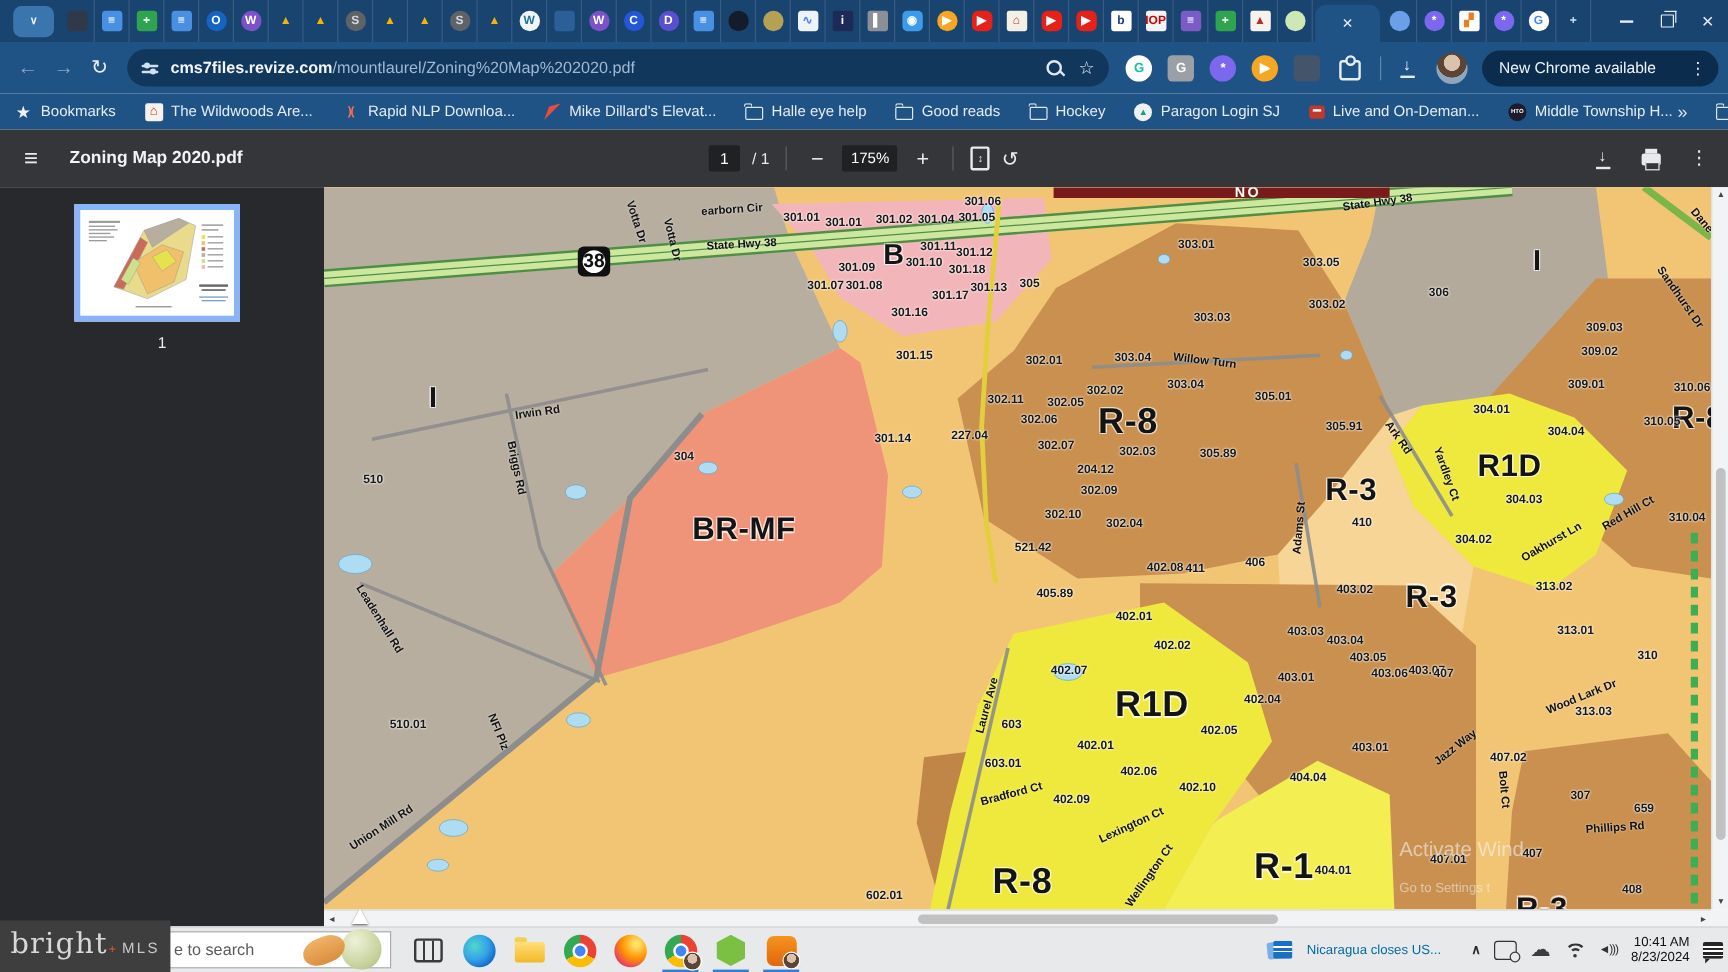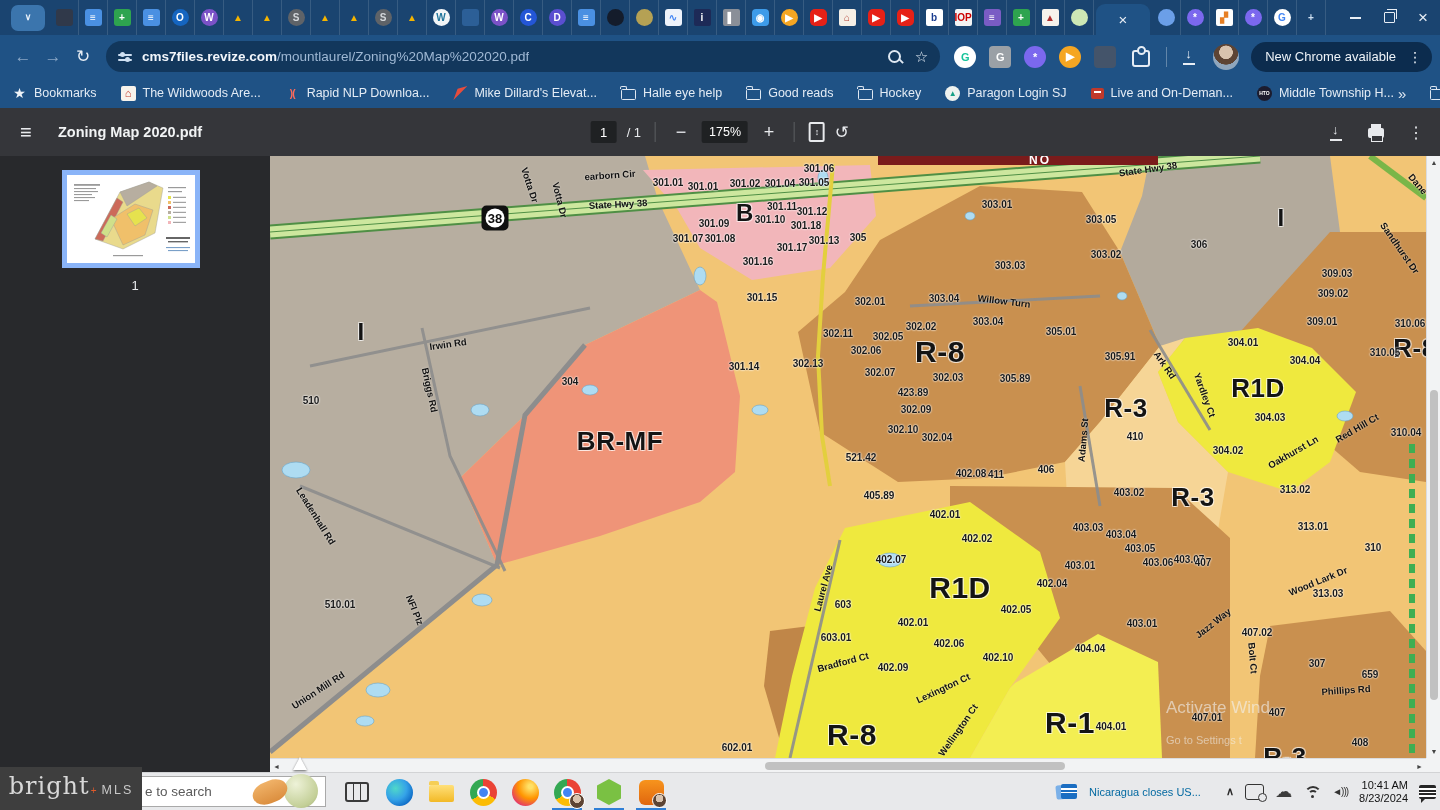--- a/index.html
+++ b/index.html
@@ -37,21 +37,21 @@
   .star{color:#dfe8f2;font-size:15px;margin-left:4px;flex:none}
   .extrow{display:flex;align-items:center;gap:13px;margin:0 6px}
   .exticon{width:22px;height:22px;display:flex;align-items:center;justify-content:center;font-size:11px;font-weight:bold}
   .puzzle{width:14px;height:13px;border:2px solid #e6edf5;border-radius:3px;position:relative;margin:4px 10px 0}
   .puzzle::before{content:"";position:absolute;top:-6px;left:2.5px;width:5px;height:5px;border:2px solid #e6edf5;border-radius:50%;background:#1f5285}
   .sep2{width:1px;height:20px;background:rgba(255,255,255,.3);margin:0 6px}
   .dlw{position:relative;width:16px;height:17px;margin:0 8px}
   .dlw::before{content:"↓";position:absolute;top:-2px;left:4px;font-size:13px;font-weight:bold;color:#e8eef5}
   .dlw::after{content:"";position:absolute;bottom:0;left:2px;right:2px;height:2px;background:#e8eef5}
   .avatar{width:26px;height:26px;border-radius:50%;margin:0 8px;background:radial-gradient(circle at 50% 32%,#d9c3ae 30%,#5d4434 32%,#5d4434 55%,#8fa6bd 57%)}
-  .pill{height:30px;border-radius:15px;background:#0c2c4e;display:flex;align-items:center;padding:0 6px 0 14px;color:#eef3f8;font-size:13px;gap:8px;margin-left:4px}
+  .pill{height:30px;border-radius:15px;background:#0c2c4e;display:flex;align-items:center;padding:0 6px 0 14px;color:#eef3f8;font-size:13px;gap:24px;margin-left:4px}
   .pill .dots{font-size:14px;padding:0 4px;color:#eef3f8}
   
   .bmbar{position:absolute;left:0;top:78px;width:1440px;height:30px;background:#1f5285;display:flex;align-items:center;padding:0 12px;box-sizing:border-box}
   .bmitems{display:flex;align-items:center;gap:24px}
   .bm{display:flex;align-items:center;gap:7px;color:#e4ecf5;font-size:12.5px;white-space:nowrap}
   .bmi{display:inline-flex;align-items:center;justify-content:center;width:15px;height:15px;font-size:12px;flex:none}
   .bmi-star{color:#eef3f8;font-size:14px}
   .bmi-home{background:#f7f3ec;border-radius:2px;color:#c0392b;font-size:11px}
   .bmi-brackets{color:#ff6b5b;font-weight:bold;font-size:10px;letter-spacing:-1px}
   .bmi-feather{background:#e74c3c;clip-path:polygon(0 100%,30% 20%,100% 0,45% 55%);width:14px;height:14px}
@@ -88,21 +88,21 @@
   .thumbwrap{position:absolute;left:62px;top:14px;border:5px solid #8ab4f8;background:#fff;line-height:0}
   .thumbnum{position:absolute;left:0;top:122px;width:270px;text-align:center;color:#e8eaed;font-size:13px}
   
   .map{position:absolute;left:270px;top:156px;width:1156px;height:602px;background:#f2c575;overflow:hidden}
   .map svg{position:absolute;left:0;top:0}
   .maplabels{position:absolute;left:0;top:0;width:100%;height:100%}
   .zone{position:absolute;transform:translate(-50%,-50%);font-weight:bold;color:#141414;letter-spacing:.5px;white-space:nowrap;text-shadow:-1px -1px 0 rgba(255,255,255,.55),1px -1px 0 rgba(255,255,255,.55),-1px 1px 0 rgba(255,255,255,.55),1px 1px 0 rgba(255,255,255,.55)}
   .parcel{position:absolute;transform:translate(-50%,-50%);font-size:10px;font-weight:bold;color:#191919;white-space:nowrap;text-shadow:0 0 2px rgba(255,255,255,.9),0 0 2px rgba(255,255,255,.9)}
   .street{position:absolute;font-size:9.5px;font-weight:bold;color:#111;white-space:nowrap;text-shadow:0 0 2px rgba(255,255,255,.7)}
   .shield{position:absolute;left:225px;top:62px;transform:translate(-50%,-50%);width:27px;height:25px;background:#101010;border-radius:5px;display:flex;align-items:center;justify-content:center}
-  .shield span{width:19px;height:19px;background:#fff;border-radius:50%;color:#101010;font-size:13px;font-weight:bold;display:flex;align-items:center;justify-content:center}
+  .shield span{width:19px;height:19px;background:#fff;border-radius:50%;color:#101010;font-size:16px;font-weight:bold;display:flex;align-items:center;justify-content:center}
   .nolabel{position:absolute;left:770px;top:4px;transform:translate(-50%,-50%);color:#fff;font-size:12px;font-weight:bold;letter-spacing:2px}
   .wm{position:absolute;left:896px;top:542px;font-size:17px;color:rgba(242,242,242,.6)}
   .wm2{position:absolute;left:896px;top:578px;font-size:11px;color:rgba(242,242,242,.55)}
   
   .vscroll{position:absolute;left:1426px;top:156px;width:14px;height:602px;background:#f2f3f4;border-left:1px solid #dadce0;box-sizing:border-box}
   .varrow{position:absolute;left:0;width:14px;height:13px;display:flex;align-items:center;justify-content:center;font-size:7px;color:#444}
   .vthumb{position:absolute;left:3px;top:234px;width:8px;height:310px;background:#c1c1c1;border-radius:4px}
   .hscroll{position:absolute;left:270px;top:758px;width:1156px;height:14px;background:#f2f3f4;border-top:1px solid #dadce0;box-sizing:border-box}
   .harrow{position:absolute;top:0;width:13px;height:14px;display:flex;align-items:center;justify-content:center;font-size:7px;color:#444}
   .hthumb{position:absolute;left:495px;top:3px;width:300px;height:8px;background:#c1c1c1;border-radius:4px}
@@ -565,26 +565,26 @@
         <div class="parcel" style="left: 651px; top: 170px;">302.02</div>
         <div class="parcel" style="left: 791px; top: 175px;">305.01</div>
         <div class="parcel" style="left: 850px; top: 200px;">305.91</div>
         <div class="parcel" style="left: 596px; top: 194px;">302.06</div>
         <div class="parcel" style="left: 610px; top: 216px;">302.07</div>
         <div class="parcel" style="left: 678px; top: 221px;">302.03</div>
         <div class="parcel" style="left: 745px; top: 222px;">305.89</div>
         <div class="parcel" style="left: 973px; top: 186px;">304.01</div>
         <div class="parcel" style="left: 1035px; top: 204px;">304.04</div>
         <div class="parcel" style="left: 474px; top: 210px;">301.14</div>
-        <div class="parcel" style="left: 538px; top: 207px;">302.13</div>
+        <div class="parcel" style="left: 538px; top: 207px;">227.04</div>
         <div class="parcel" style="left: 300px; top: 225px;">304</div>
         <div class="parcel" style="left: 41px; top: 244px;">510</div>
-        <div class="parcel" style="left: 643px; top: 236px;">423.89</div>
+        <div class="parcel" style="left: 643px; top: 236px;">204.12</div>
         <div class="parcel" style="left: 646px; top: 253px;">302.09</div>
-        <div class="parcel" style="left: 633px; top: 273px;">302.10</div>
+        <div class="parcel" style="left: 616px; top: 273px;">302.10</div>
         <div class="parcel" style="left: 667px; top: 281px;">302.04</div>
         <div class="parcel" style="left: 865px; top: 280px;">410</div>
         <div class="parcel" style="left: 1000px; top: 261px;">304.03</div>
         <div class="parcel" style="left: 958px; top: 294px;">304.02</div>
         <div class="parcel" style="left: 1136px; top: 276px;">310.04</div>
         <div class="parcel" style="left: 591px; top: 301px;">521.42</div>
         <div class="parcel" style="left: 701px; top: 317px;">402.08</div>
         <div class="parcel" style="left: 726px; top: 318px;">411</div>
         <div class="parcel" style="left: 776px; top: 313px;">406</div>
         <div class="parcel" style="left: 859px; top: 336px;">403.02</div>

